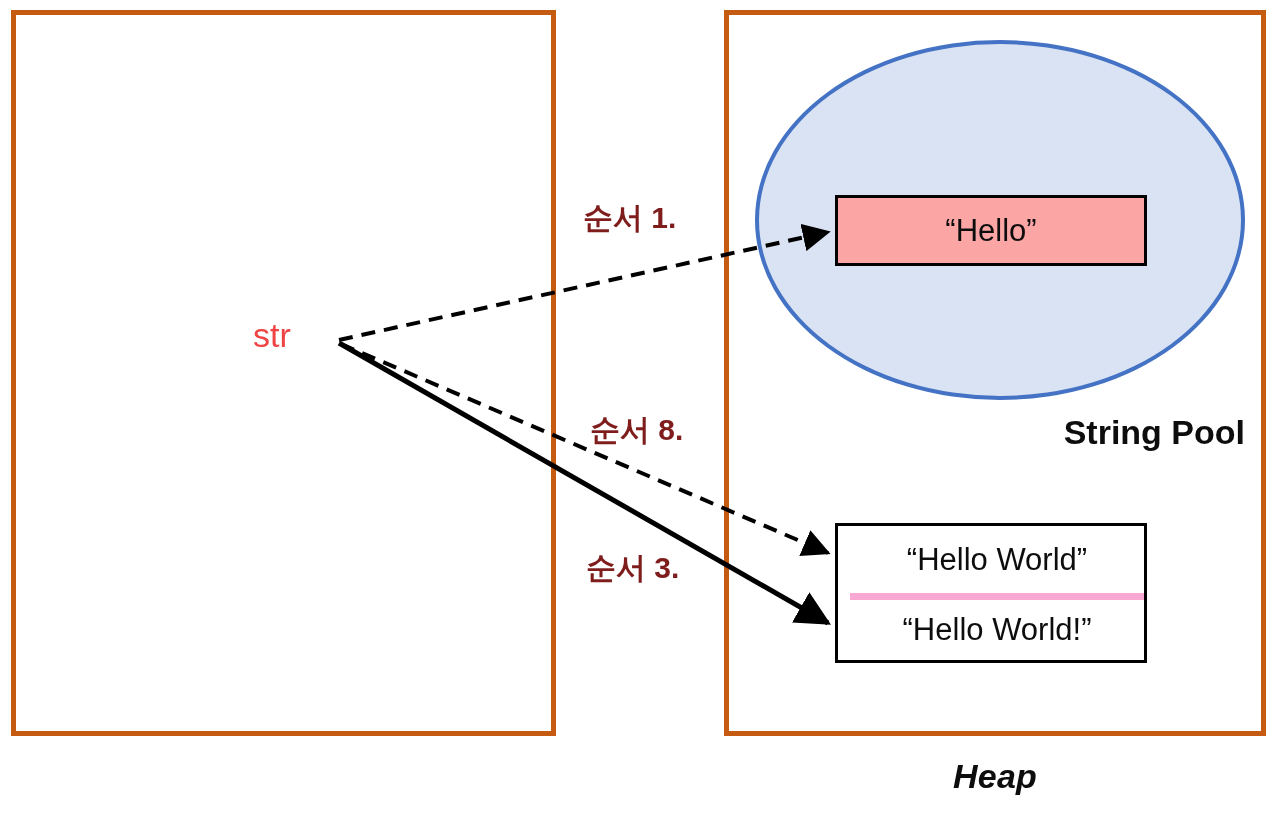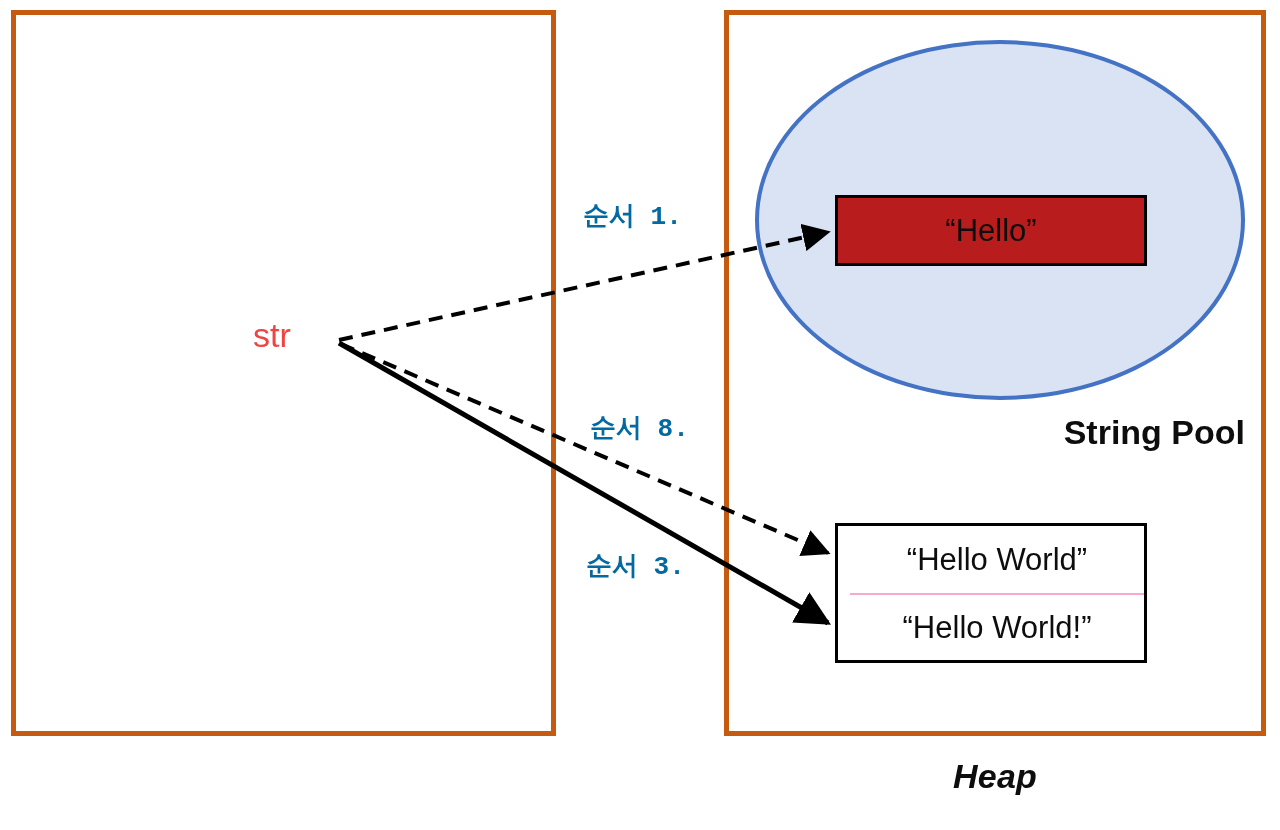--- a/index.html
+++ b/index.html
@@ -75,21 +75,21 @@
     font-weight: bold;
     font-size: 34px;
     color: #0d0d0d;
     text-align: right;
     white-space: nowrap;
   }
   .value-box {
     position: absolute;
     box-sizing: border-box;
     border: 3px solid #000000;
-    background: #b91c1c;
+    background: #fca5a5;
     display: flex;
     align-items: center;
     justify-content: center;
     font-size: 31px;
     color: #0d0d0d;
     white-space: nowrap;
   }
   #pool-box-hello {
     left: 835px;
     top: 195px;
@@ -113,37 +113,36 @@
     width: 100%;
     height: 50%;
     display: flex;
     align-items: center;
     justify-content: center;
     font-size: 31px;
     color: #0d0d0d;
     white-space: nowrap;
   }
   #heap-boxes .heap-row.divided {
-    border-top: 2px solid #f9a8d4;
+    border-top: 7px solid #f9a8d4;
   }
   #arrow-layer {
     position: absolute;
     left: 0;
     top: 0;
     width: 1280px;
     height: 830px;
     pointer-events: none;
   }
   .step-label {
     position: absolute;
     font-weight: bold;
-    font-size: 26px;
-    color: #0369a1;
+    font-size: 30px;
+    color: #7f1d1d;
     white-space: nowrap;
-    font-family: Liberation Mono, monospace;
   }
   #step-label-1 { left: 583px; top: 198px; }
   #step-label-2 { left: 590px; top: 410px; }
   #step-label-3 { left: 586px; top: 548px; }
   #str-label {
     position: absolute;
     left: 253px;
     top: 316px;
     font-size: 34px;
     color: #ef4444;

